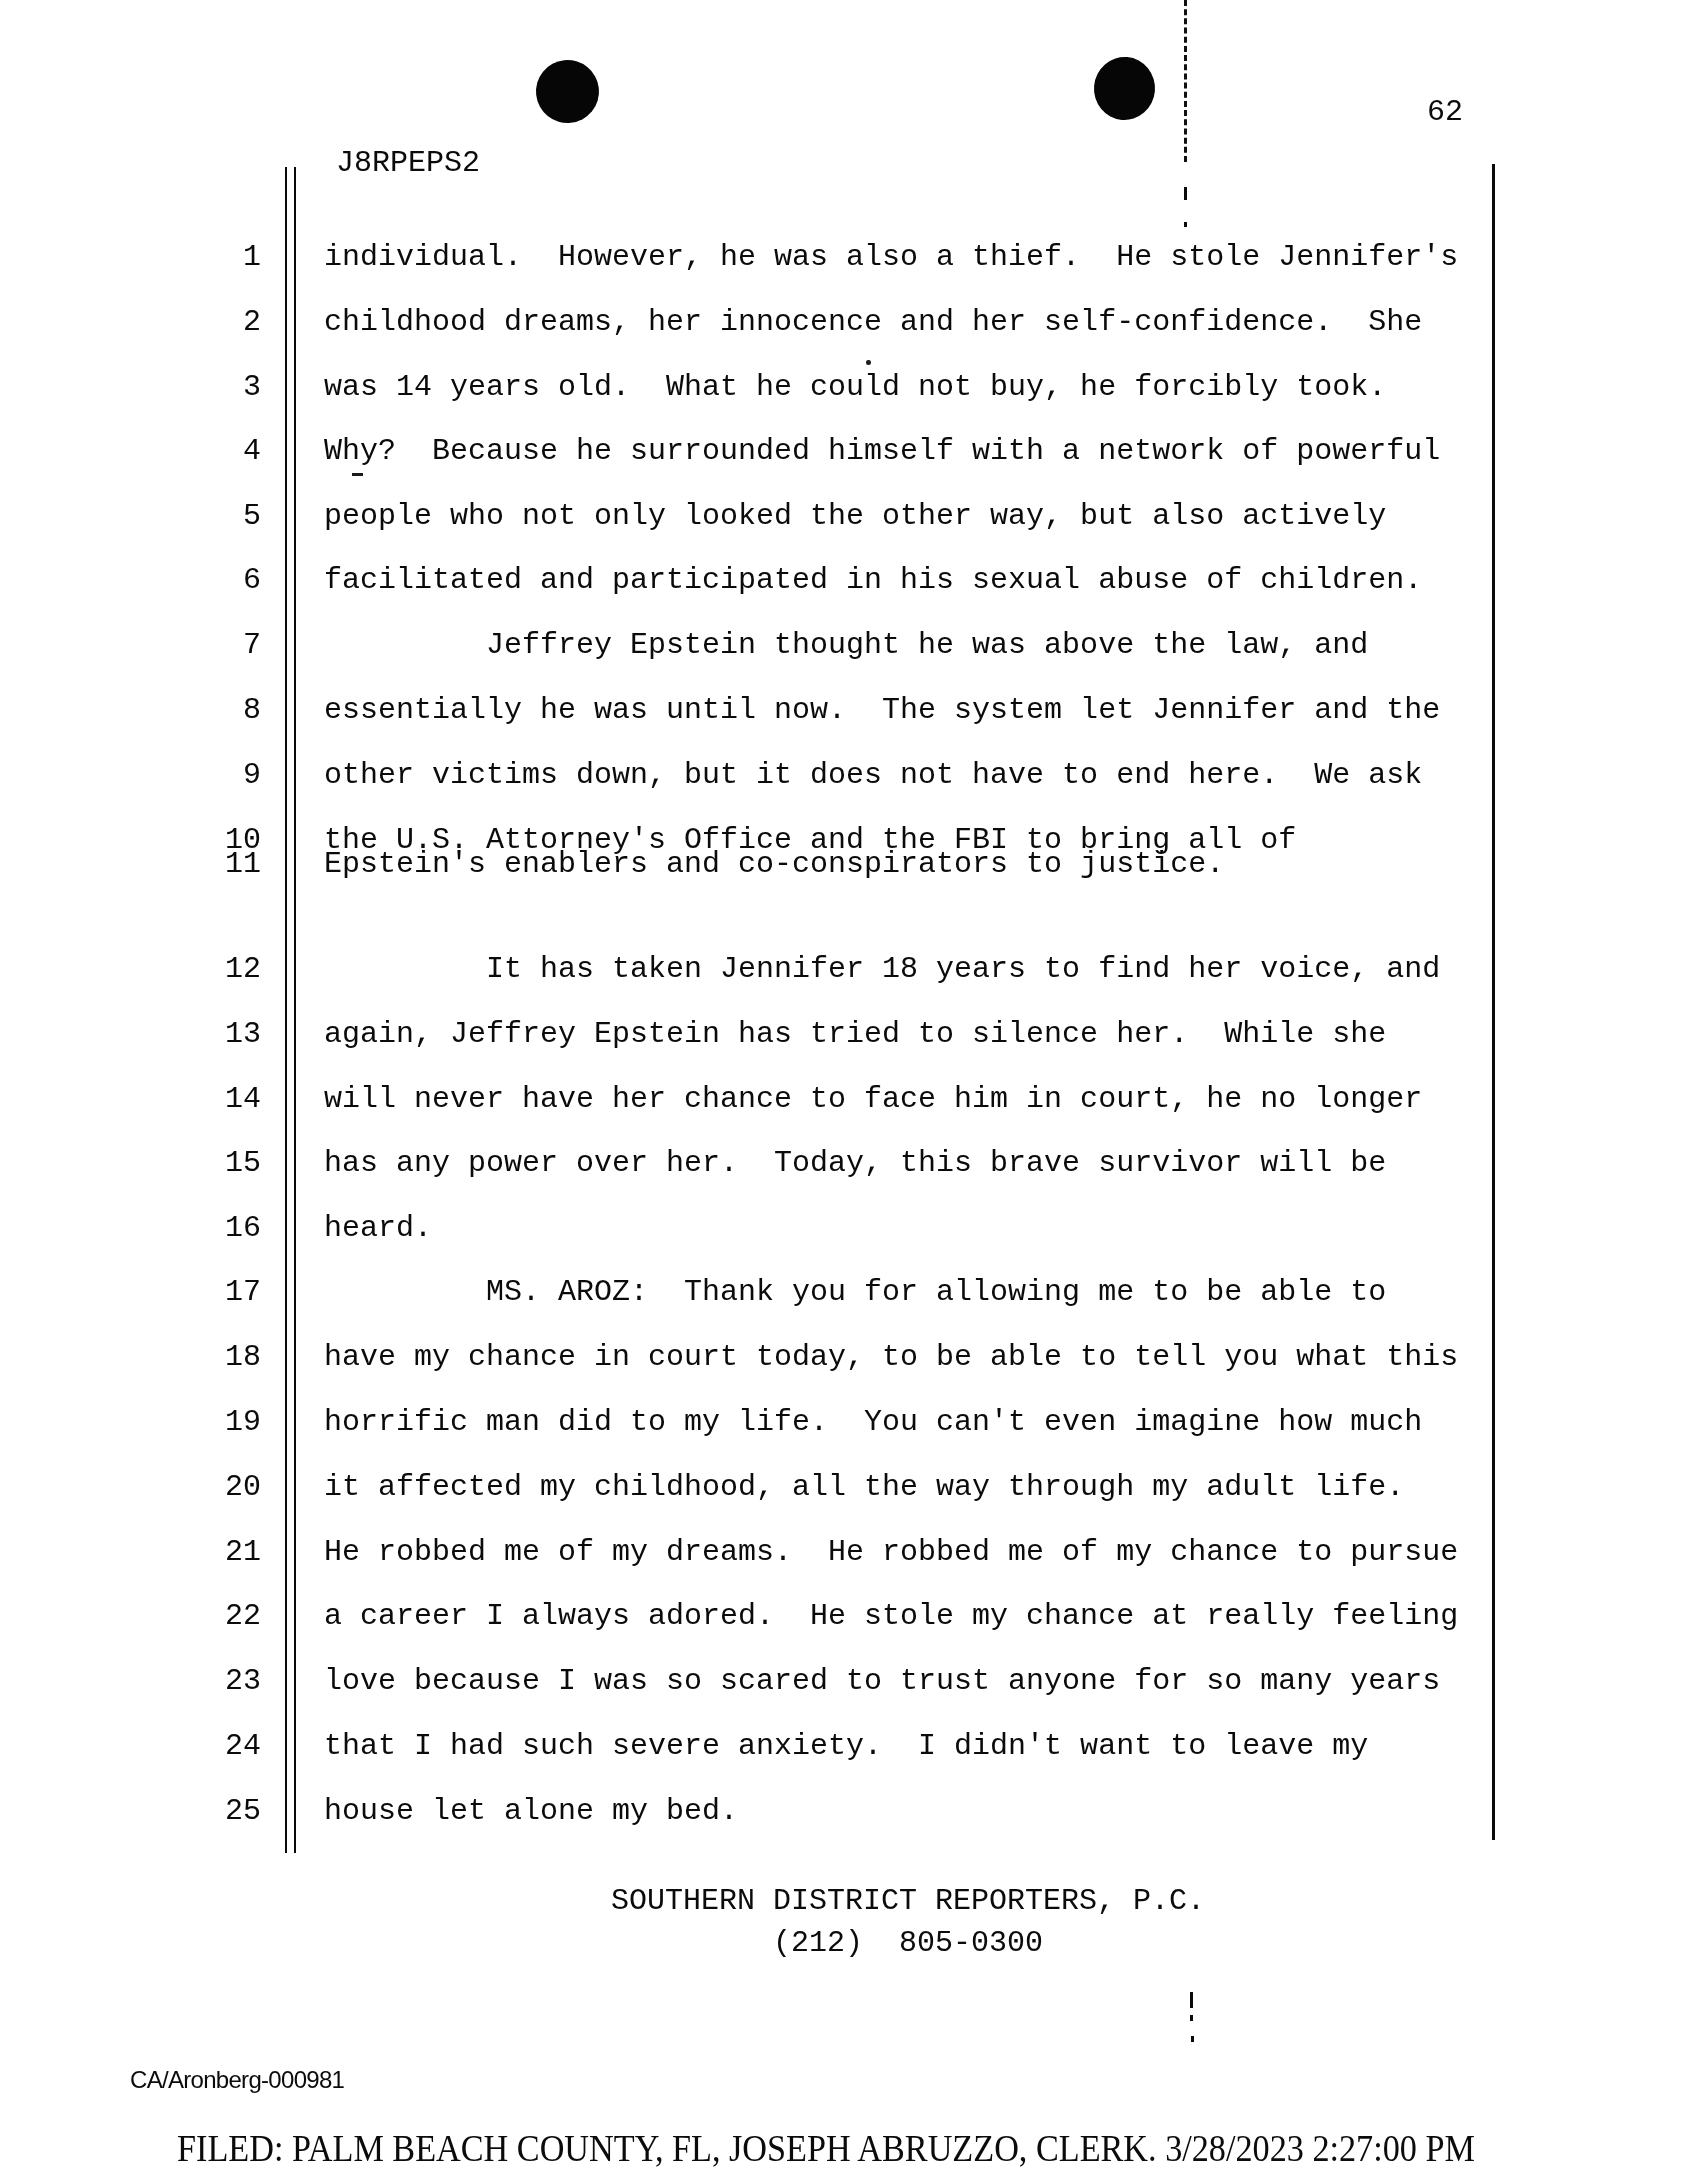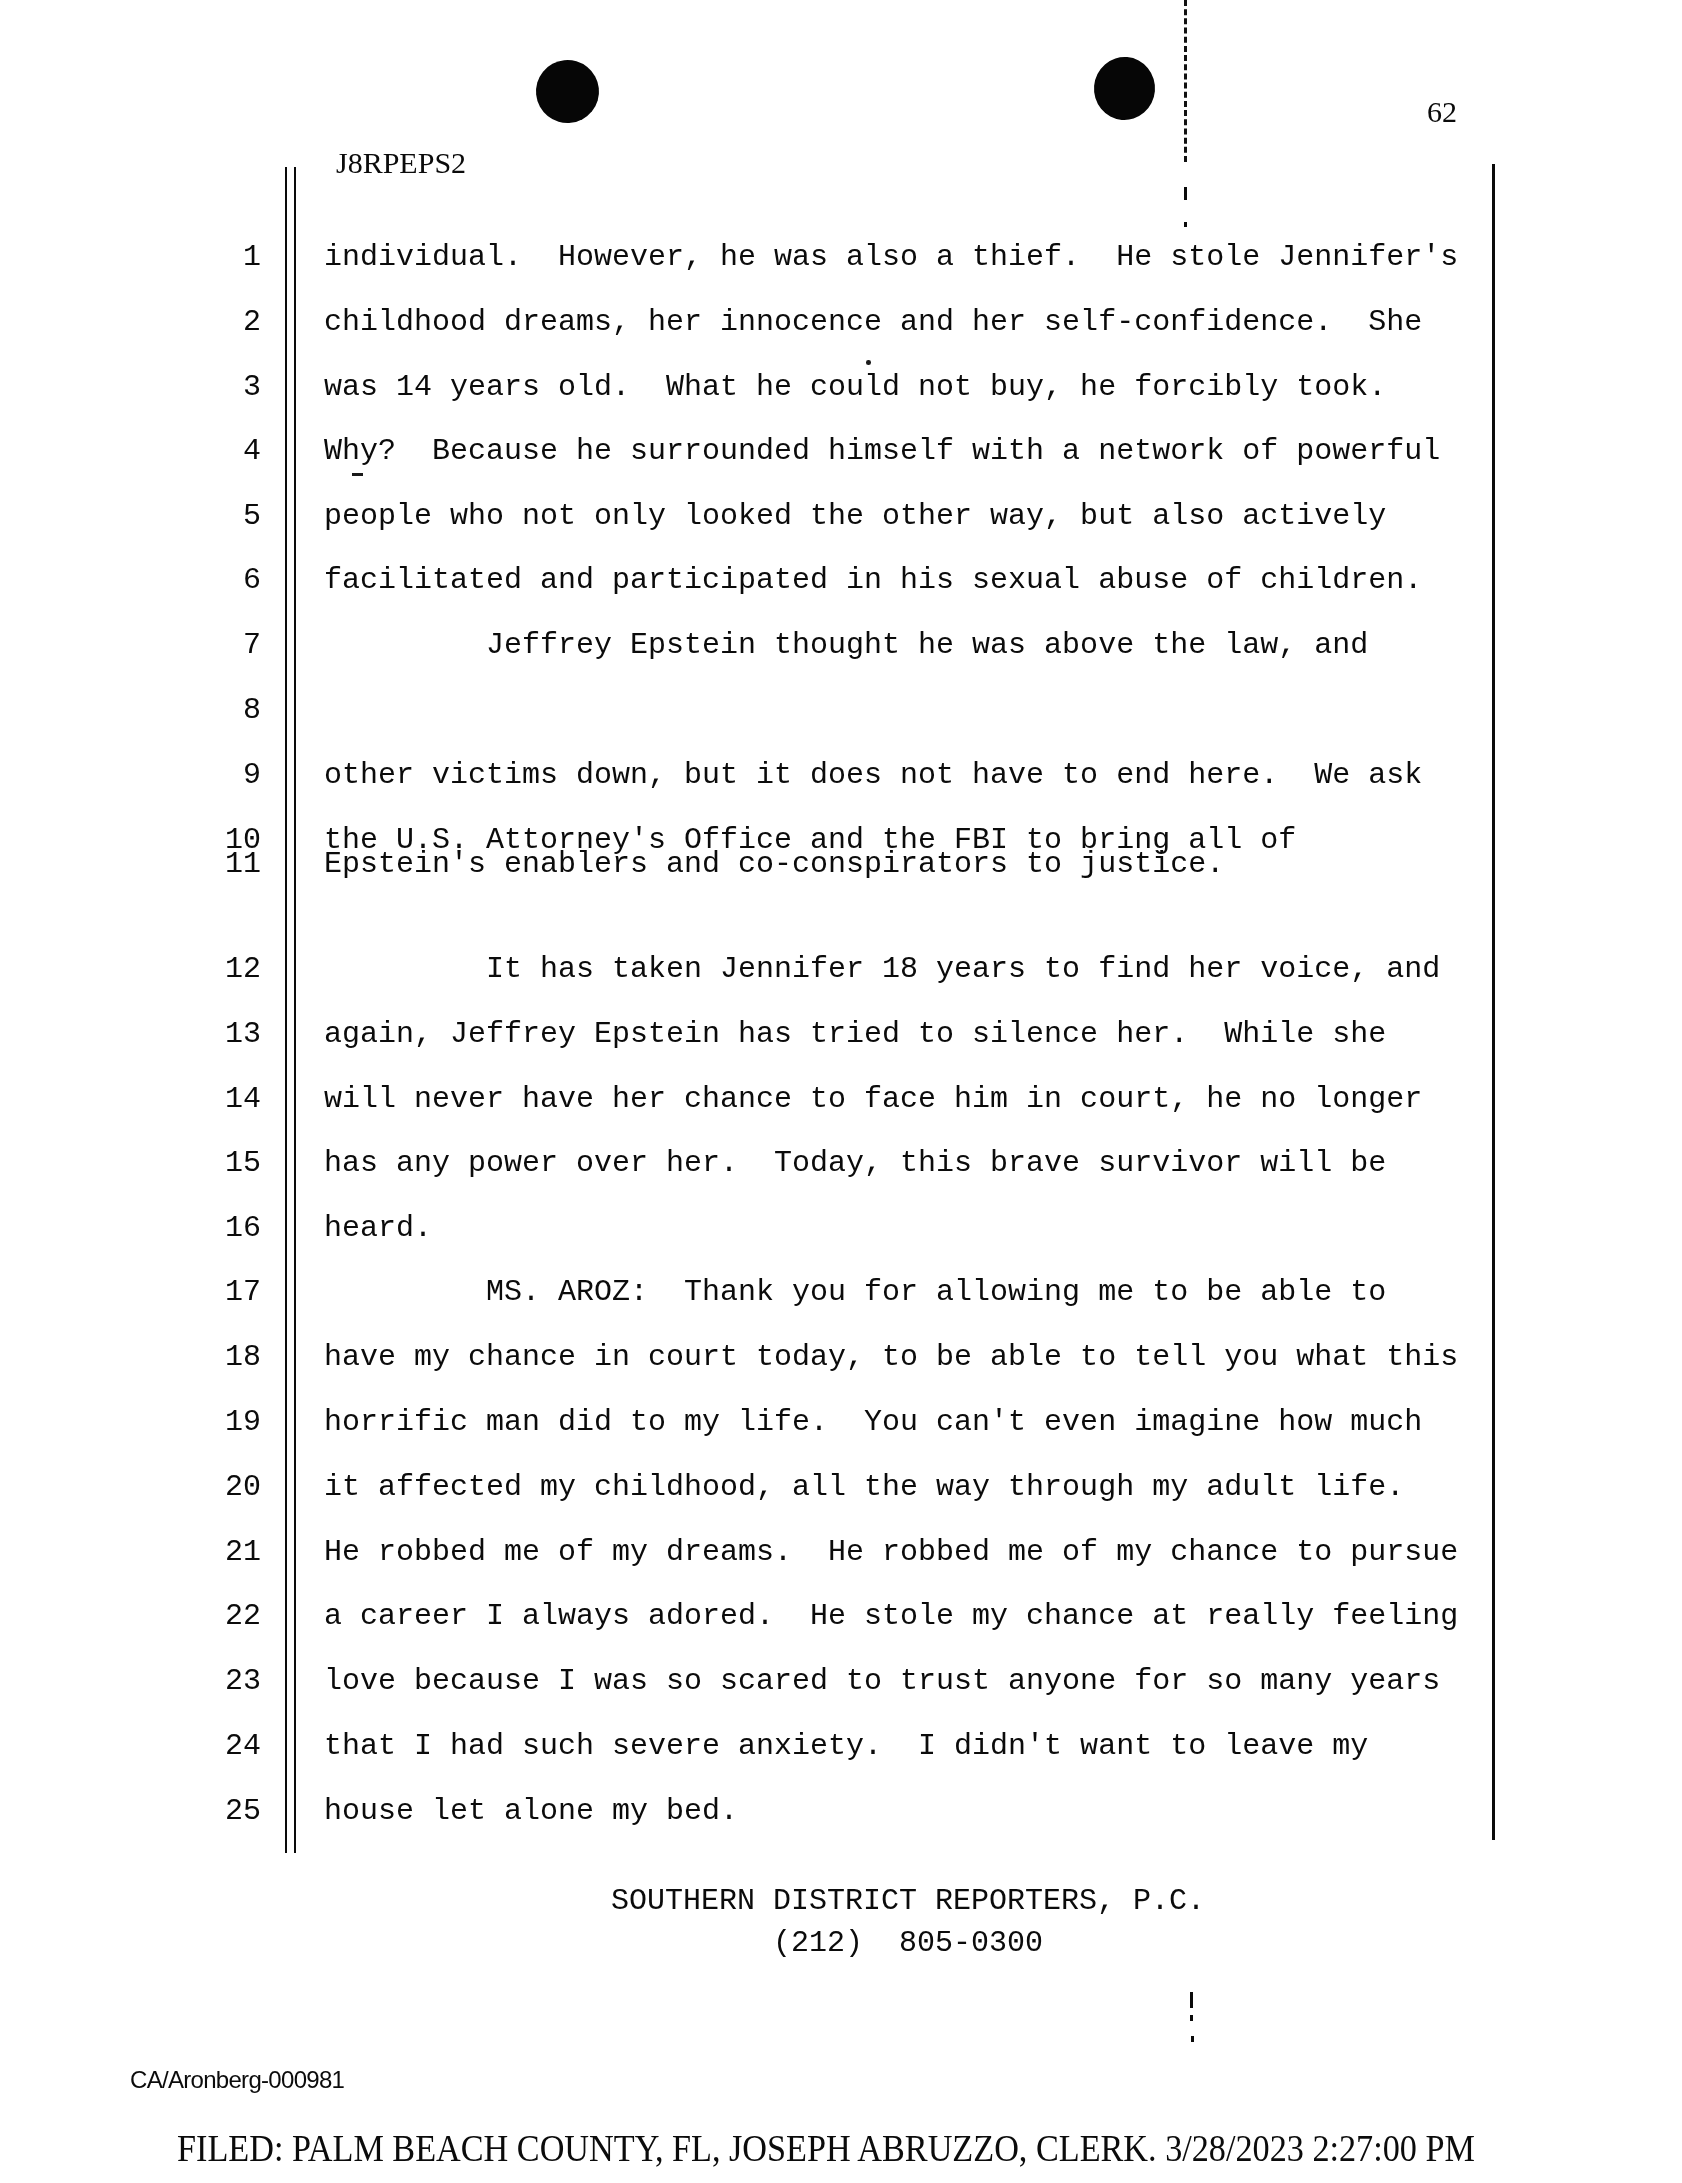--- a/index.html
+++ b/index.html
@@ -4,21 +4,21 @@
 <style>
   html,body{margin:0;padding:0;background:#777;}
   #page{
     position:relative;
     width:1682px;height:2183px;
     background:#ffffff;
     overflow:hidden;
     font-family:"Liberation Mono","DejaVu Sans Mono",monospace;
     color:#0b0b0b;
   }
-  .mono{font-family:Liberation Serif, serif;font-size:30px;line-height:1;white-space:pre;}
+  .mono{font-family:Liberation Mono, monospace;font-size:30px;line-height:1;white-space:pre;}
   .abs{position:absolute;}
   .hole{position:absolute;background:#060606;border-radius:50%;}
   .vline{position:absolute;background:#0a0a0a;}
   .dashline{position:absolute;width:0;border-left:3.3px dashed #111;}
   .row{position:absolute;left:0;width:1682px;height:40px;}
   .row .num{
     position:absolute;left:198px;width:63px;text-align:right;
     font-size:30px;line-height:1;white-space:pre;
   }
   .row .txt{
@@ -85,20 +85,21 @@
   <div class="row" style="top:565px">
       <span class="num">6</span>
       <span class="txt">facilitated and participated in his sexual abuse of children.</span>
     </div>
   <div class="row" style="top:630px">
       <span class="num">7</span>
       <span class="txt">         Jeffrey Epstein thought he was above the law, and</span>
     </div>
   <div class="row" style="top:695px">
       <span class="num">8</span>
+      <span class="txt">essentially he was until now.  The system let Jennifer and the</span>
     </div>
   <div class="row" style="top:760px">
       <span class="num">9</span>
       <span class="txt">other victims down, but it does not have to end here.  We ask</span>
     </div>
   <div class="row" style="top:825px">
       <span class="num">10</span>
       <span class="txt">the U.S. Attorney's Office and the FBI to bring all of</span>
     </div>
   <div class="row" style="top:849px">

